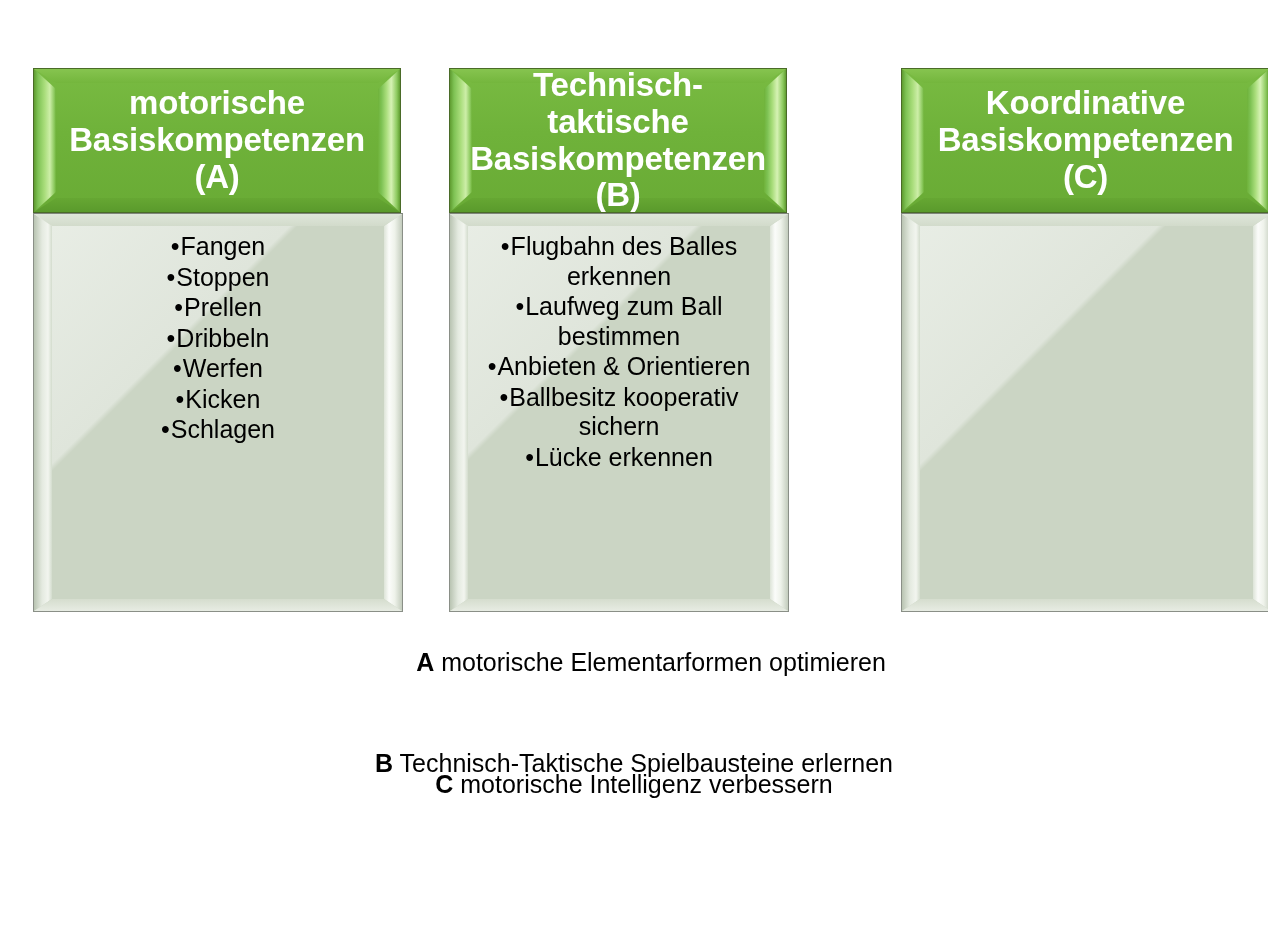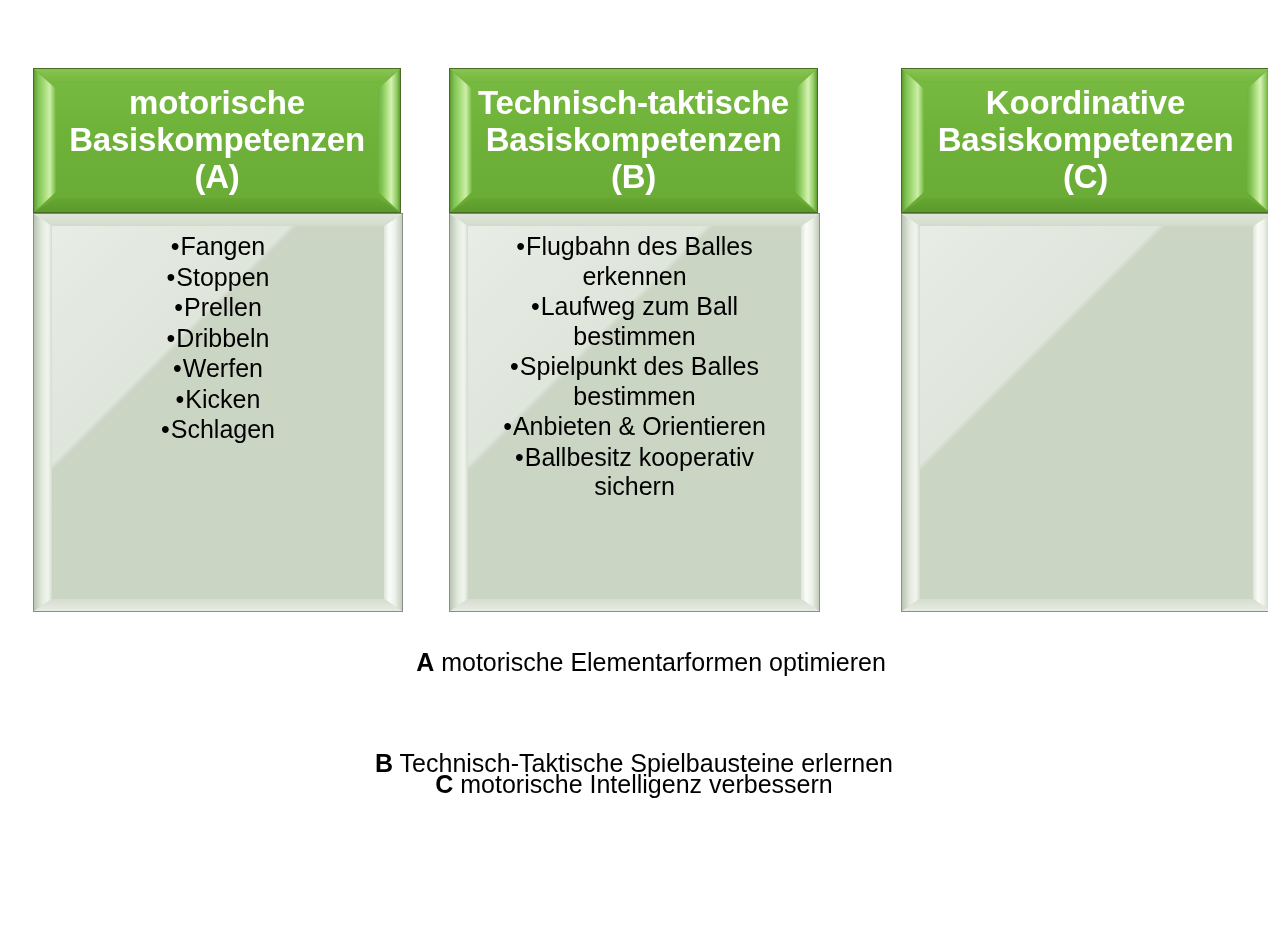--- a/index.html
+++ b/index.html
@@ -15,21 +15,21 @@
     font-family: "Liberation Sans", sans-serif;
     color: #000000;
   }
 
   
   .column {
     position: absolute;
     top: 68px;
   }
   #col-a { left: 33px;  width: 370px; }
-  #col-b { left: 449px; width: 371px; }
+  #col-b { left: 449px; width: 340px; }
   #col-c { left: 901px; width: 371px; }
 
   
   .card-header {
     position: relative;
     box-sizing: border-box;
     height: 145px;
     margin: 0 2px 0 0;
     border: 1px solid #4a6b28;
     background:
@@ -227,23 +227,23 @@
   </div>
   <div class="card-body">
     <div class="body-bevel-tl"></div>
     <div class="body-facet-left"></div>
     <div class="body-facet-right"></div>
     <div class="body-facet-top"></div>
     <div class="body-facet-bottom"></div>
     <ul class="bullet-list">
       <li>Flugbahn des Balles erkennen</li>
       <li>Laufweg zum Ball bestimmen</li>
-      <li>Spielpunkt des Balles bestimmen</li>
       <li>Anbieten &amp; Orientieren</li>
       <li>Ballbesitz kooperativ sichern</li>
+      <li>Lücke erkennen</li>
     </ul>
   </div>
 </div>
 
 <div class="column" id="col-c">
   <div class="card-header">
     <div class="hdr-top-facet"></div>
     <div class="hdr-bottom-facet"></div>
     <div class="card-header-title">
       <span>Koordinative</span>

